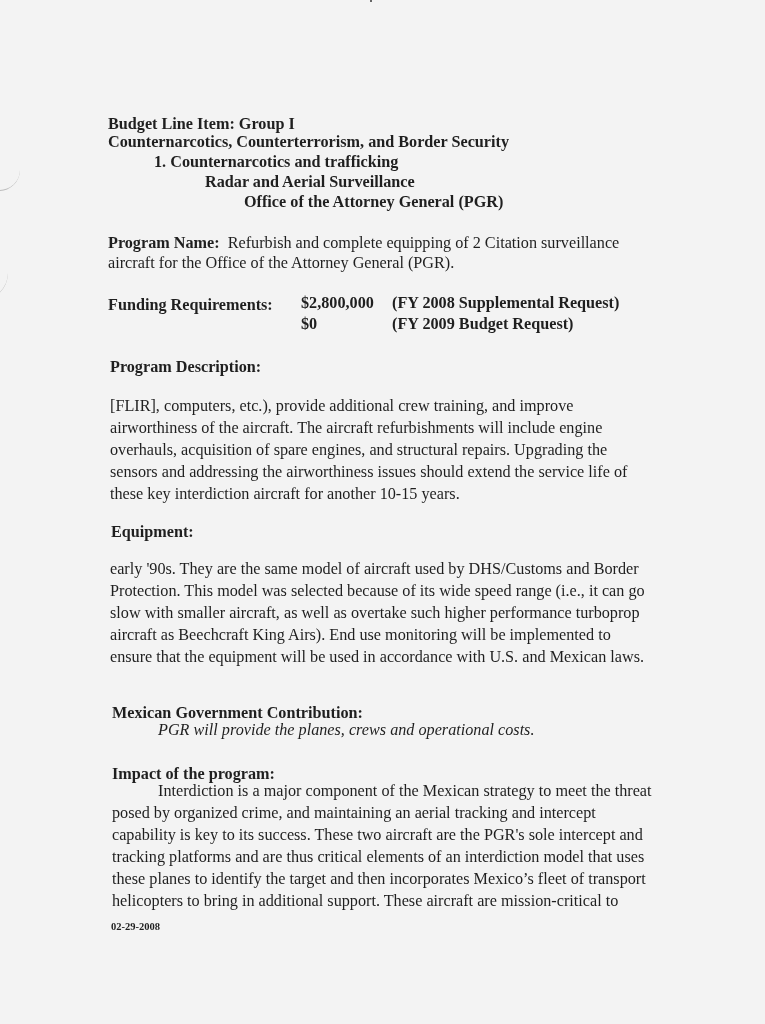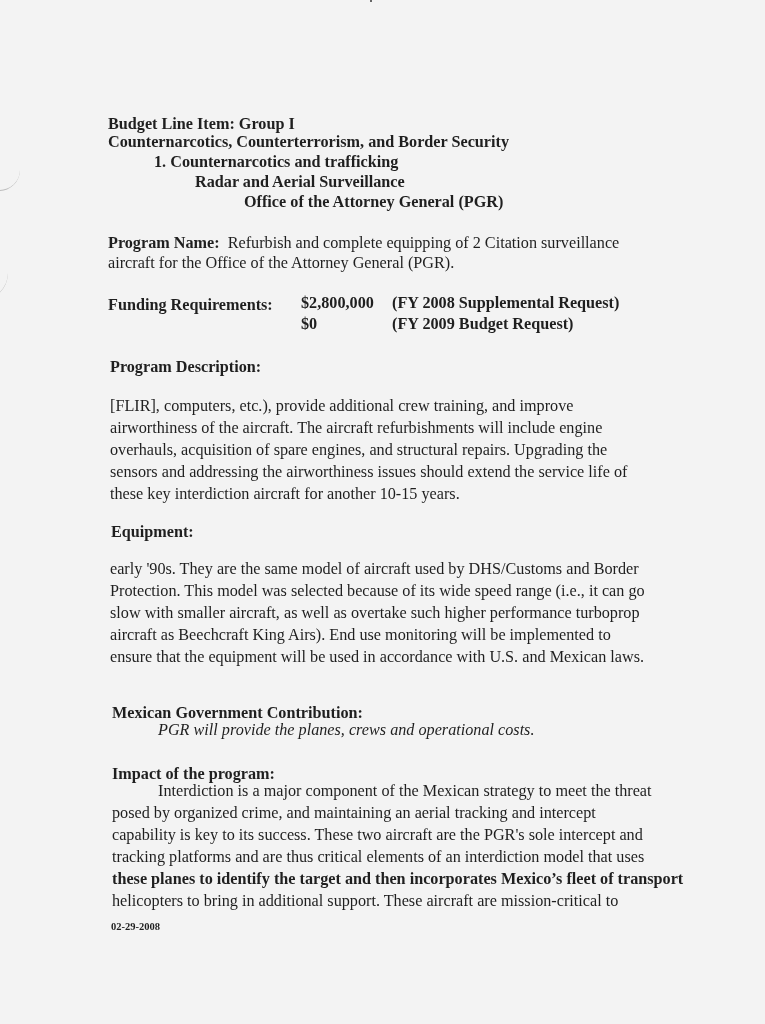--- a/index.html
+++ b/index.html
@@ -22,21 +22,21 @@
 <body>
 
 <div class="page">
   <div class="dot"></div>
   <div class="scan-mark" style="left:-20px;top:170px;width:40px;height:20px;"></div>
   <div class="scan-mark" style="left:-20px;top:270px;width:28px;height:30px;"></div>
 
   <div class="line b" style="left:108px;top:114px;">Budget Line Item: Group I</div>
   <div class="line b" style="left:108px;top:132px;">Counternarcotics, Counterterrorism, and Border Security</div>
   <div class="line b" style="left:154px;top:152px;">1. Counternarcotics and trafficking</div>
-  <div class="line b" style="left:195px;top:172px;font-family:Liberation Serif, serif;">Radar and Aerial Surveillance</div>
+  <div class="line b" style="left:205px;top:172px;font-family:Liberation Serif, serif;">Radar and Aerial Surveillance</div>
   <div class="line b" style="left:244px;top:192px;">Office of the Attorney General (PGR)</div>
 
   <div class="line" style="left:108px;top:233px;">
     <span class="b">Program Name:</span>&nbsp;
     <span>Refurbish and complete equipping of 2 Citation surveillance</span>
   </div>
   <div class="line" style="left:108px;top:253px;">aircraft for the Office of the Attorney General (PGR).</div>
 
   <div class="line b" style="left:108px;top:295px;">Funding Requirements:</div>
   <div class="line b" style="left:301px;top:293px;">$2,800,000</div>
@@ -59,17 +59,17 @@
   <div class="p-line" style="top:646px;">ensure that the equipment will be used in accordance with U.S. and Mexican laws.</div>
 
   <div class="line b" style="left:112px;top:703px;">Mexican Government Contribution:</div>
   <div class="p-line" style="left:158px;top:719px;font-style:italic;">PGR will provide the planes, crews and operational costs.</div>
 
   <div class="line b" style="left:112px;top:764px;">Impact of the program:</div>
   <div class="p-line" style="left:158px;top:780px;">Interdiction is a major component of the Mexican strategy to meet the threat</div>
   <div class="p-line" style="left:112px;top:802px;">posed by organized crime, and maintaining an aerial tracking and intercept</div>
   <div class="p-line" style="left:112px;top:824px;">capability is key to its success.  These two aircraft are the PGR's sole intercept and</div>
   <div class="p-line" style="left:112px;top:846px;">tracking platforms and are thus critical elements of an interdiction model that uses</div>
-  <div class="p-line" style="left:112px;top:868px;font-weight:bold;">these planes to identify the target and then incorporates Mexico’s fleet of transport</div>
+  <div class="p-line" style="left:112px;top:868px;">these planes to identify the target and then incorporates Mexico’s fleet of transport</div>
   <div class="p-line" style="left:112px;top:890px;">helicopters to bring in additional support.  These aircraft are mission-critical to</div>
 
   <div class="date">02-29-2008</div>
 </div>
 
 </body></html>

